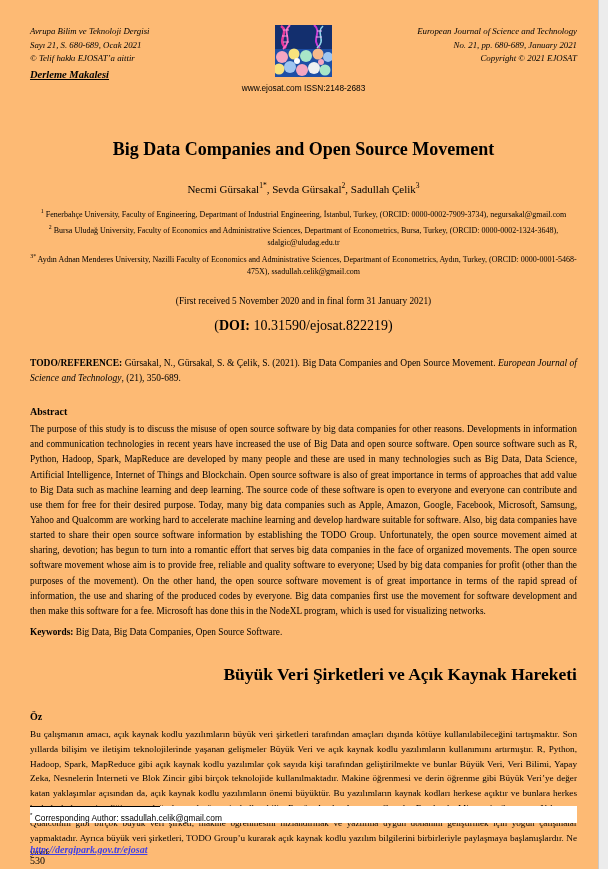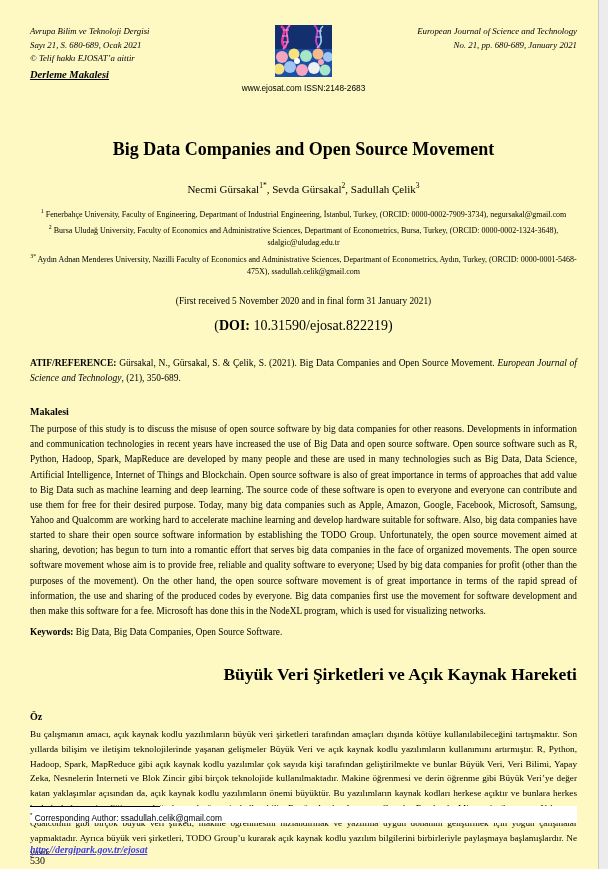--- a/index.html
+++ b/index.html
@@ -1,17 +1,17 @@
 <!DOCTYPE html>
 <html><head>
 <meta charset="utf-8">
 <style>
   html,body{margin:0;padding:0;background:#ececec;}
   body{width:608px;font-family:"Liberation Serif","DejaVu Serif",serif;color:#000;}
-  .page{position:relative;width:599px;height:869px;background:#fef9c3;border-right:1px solid #c9c9c9;
+  .page{position:relative;width:599px;height:869px;background:#fdba74;border-right:1px solid #c9c9c9;
         box-sizing:border-box;padding:25px 21px 0 30px;overflow:hidden;}
   
   .hdr{display:flex;align-items:flex-start;}
   .hdr-col{font-style:italic;font-size:8.8px;line-height:13.5px;}
   .hdr-left{flex:1;text-align:left;}
   .hdr-center{width:160px;text-align:center;flex:0 0 auto;}
   .hdr-right{flex:1;text-align:right;}
   .hdr-emph{font-weight:bold;font-size:10.5px;text-decoration:underline;display:inline-block;margin-top:2px;}
   .logo-box{display:inline-block;width:57px;height:52px;line-height:0;}
   .issn{font-family:"Liberation Sans","DejaVu Sans",sans-serif;font-style:normal;font-size:8.3px;
@@ -86,44 +86,45 @@
           <circle cx="22" cy="36" r="3" fill="#fdfdfd"></circle>
           <circle cx="46" cy="37" r="3" fill="#f4a6c0"></circle>
         </svg>
       </span>
       <div class="issn">www.ejosat.com ISSN:2148-2683</div>
     </div>
 
     <div class="hdr-col hdr-right">
       <div>European Journal of Science and Technology</div>
       <div>No. 21, pp. 680-689, January 2021</div>
+      <div>Copyright © 2021 EJOSAT</div>
     </div>
   </div>
 
   <div class="title-en">Big Data Companies and Open Source Movement</div>
 
   <div class="authors">
     <span>Necmi Gürsakal</span><sup>1*</sup><span>, </span><span>Sevda Gürsakal</span><sup>2</sup><span>, </span><span>Sadullah Çelik</span><sup>3</sup>
   </div>
 
   <div class="affils">
     <div><sup>1</sup><span> Fenerbahçe University, Faculty of Engineering, Departmant of Industrial Engineering, İstanbul, Turkey, (ORCID: 0000-0002-7909-3734), negursakal@gmail.com</span></div>
     <div><sup>2</sup><span> Bursa Uludağ University, Faculty of Economics and Administrative Sciences, Departmant of Econometrics, Bursa, Turkey, (ORCID: 0000-0002-1324-3648), sdalgic@uludag.edu.tr</span></div>
     <div><sup>3*</sup><span> Aydın Adnan Menderes University, Nazilli Faculty of Economics and Administrative Sciences, Departmant of Econometrics, Aydın, Turkey, (ORCID: 0000-0001-5468-475X), ssadullah.celik@gmail.com</span></div>
   </div>
 
   <div class="received">(First received 5 November 2020 and in final form 31 January 2021)</div>
 
   <div class="doi-line"><span>(</span><span class="b">DOI:</span><span> 10.31590/ejosat.822219)</span></div>
 
   <div class="reference">
-    <span class="b">ATIF/REFERENCE:</span><span> Gürsakal, N., Gürsakal, S. &amp; Çelik, S. (2021). Big Data Companies and Open Source Movement. </span><span class="i">European Journal of Science and Technology</span><span>, (21), 350-689.</span>
+    <span class="b">TODO/REFERENCE:</span><span> Gürsakal, N., Gürsakal, S. &amp; Çelik, S. (2021). Big Data Companies and Open Source Movement. </span><span class="i">European Journal of Science and Technology</span><span>, (21), 350-689.</span>
   </div>
 
-  <div class="sec-head">Makalesi</div>
+  <div class="sec-head">Abstract</div>
   <div class="body-par">The purpose of this study is to discuss the misuse of open source software by big data companies for other reasons. Developments in information and communication technologies in recent years have increased the use of Big Data and open source software. Open source software such as R, Python, Hadoop, Spark, MapReduce are developed by many people and these are used in many technologies such as Big Data, Data Science, Artificial Intelligence, Internet of Things and Blockchain. Open source software is also of great importance in terms of approaches that add value to Big Data such as machine learning and deep learning. The source code of these software is open to everyone and everyone can contribute and use them for free for their desired purpose. Today, many big data companies such as Apple, Amazon, Google, Facebook, Microsoft, Samsung, Yahoo and Qualcomm are working hard to accelerate machine learning and develop hardware suitable for software. Also, big data companies have started to share their open source software information by establishing the TODO Group. Unfortunately, the open source movement aimed at sharing, devotion; has begun to turn into a romantic effort that serves big data companies in the face of organized movements. The open source software movement whose aim is to provide free, reliable and quality software to everyone; Used by big data companies for profit (other than the purposes of the movement). On the other hand, the open source software movement is of great importance in terms of the rapid spread of information, the use and sharing of the produced codes by everyone. Big data companies first use the movement for software development and then make this software for a fee. Microsoft has done this in the NodeXL program, which is used for visualizing networks.</div>
   <div class="keywords">
     <span class="b">Keywords:</span><span> Big Data, Big Data Companies, Open Source Software.</span>
   </div>
 
   <div class="title-tr">Büyük Veri Şirketleri ve Açık Kaynak Hareketi</div>
   <div class="oz-head">Öz</div>
   <div class="body-par-tr">Bu çalışmanın amacı, açık kaynak kodlu yazılımların büyük veri şirketleri tarafından amaçları dışında kötüye kullanılabileceğini tartışmaktır. Son yıllarda bilişim ve iletişim teknolojilerinde yaşanan gelişmeler Büyük Veri ve açık kaynak kodlu yazılımların kullanımını artırmıştır. R, Python, Hadoop, Spark, MapReduce gibi açık kaynak kodlu yazılımlar çok sayıda kişi tarafından geliştirilmekte ve bunlar Büyük Veri, Veri Bilimi, Yapay Zeka, Nesnelerin İnterneti ve Blok Zincir gibi birçok teknolojide kullanılmaktadır. Makine öğrenmesi ve derin öğrenme gibi Büyük Veri’ye değer katan yaklaşımlar açısından da, açık kaynak kodlu yazılımların önemi büyüktür. Bu yazılımların kaynak kodları herkese açıktır ve bunlara herkes katkıda bulunup istediği amaç doğrultusunda ücretsiz kullanabilir. Bugün Apple, Amazon, Google, Facebook, Microsoft, Samsung, Yahoo ve Qualcomm gibi birçok büyük veri şirketi, makine öğrenmesini hızlandırmak ve yazılıma uygun donanım geliştirmek için yoğun çalışmalar yapmaktadır. Ayrıca büyük veri şirketleri, TODO Group’u kurarak açık kaynak kodlu yazılım bilgilerini birbirleriyle paylaşmaya başlamışlardır. Ne yazık</div>
 
   <div class="footnote">

